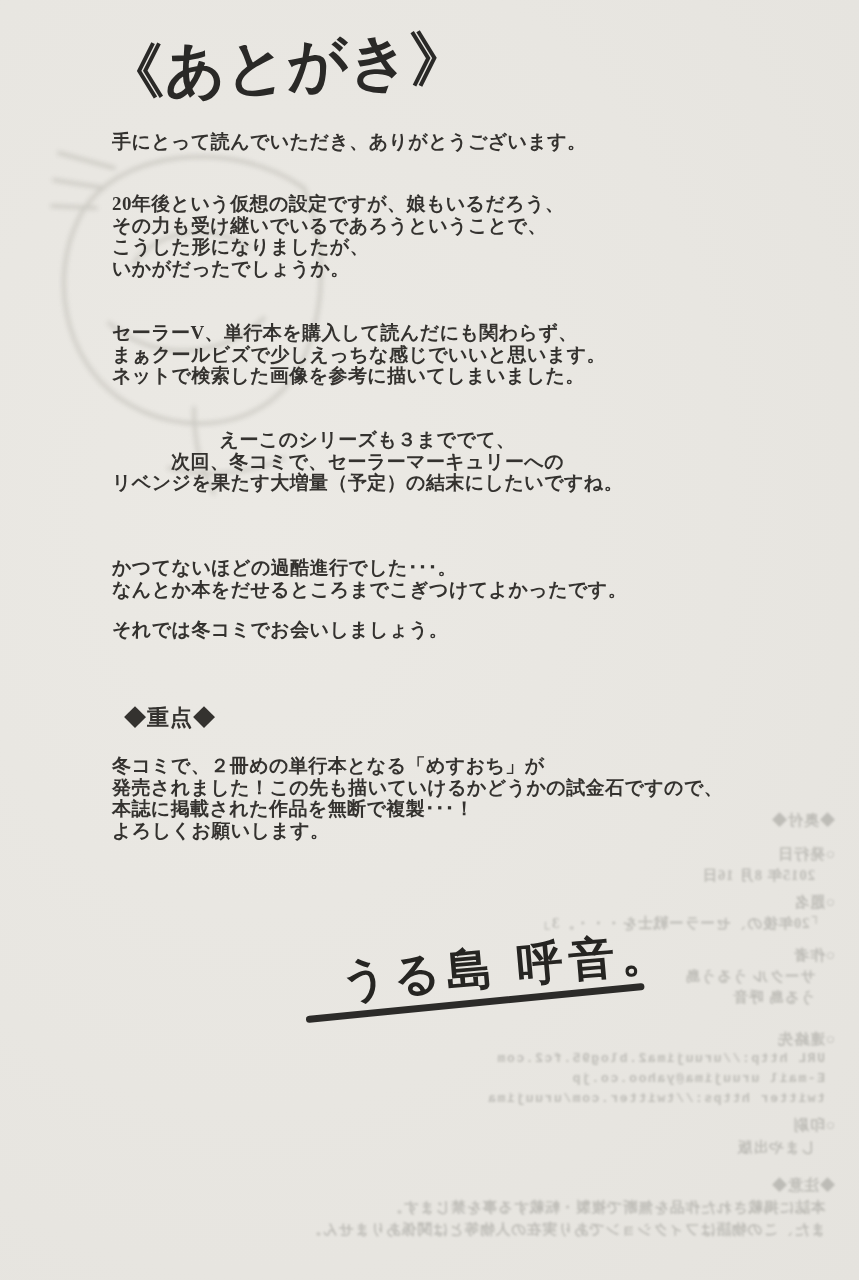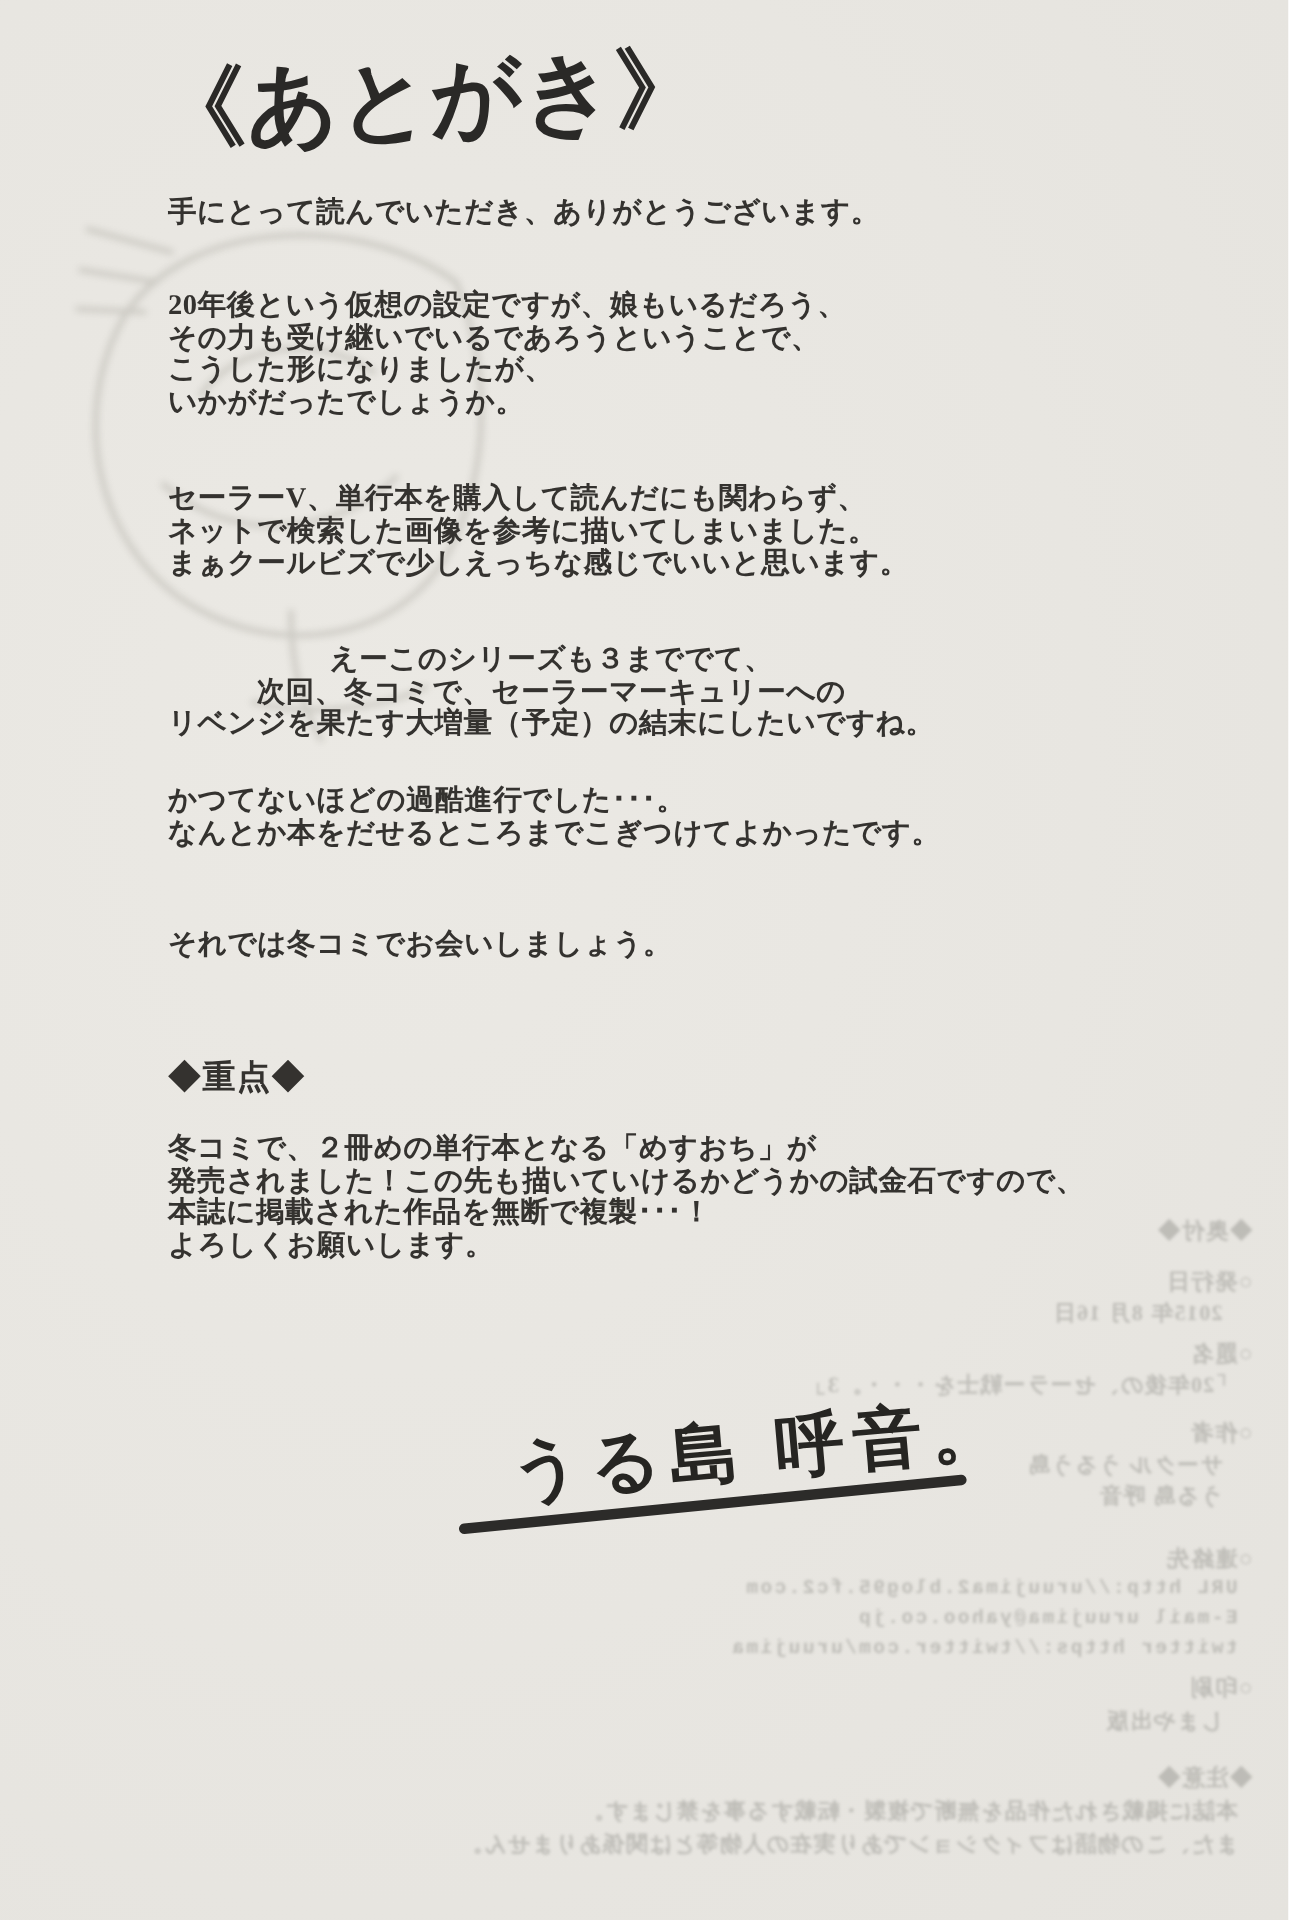--- a/index.html
+++ b/index.html
@@ -15,23 +15,23 @@
   .para { position:absolute; left:112px; }
   .tline {
     font-size:19px; line-height:21.6px;
     font-weight:700; letter-spacing:0.4px;
     white-space:nowrap; color:#34322f;
   }
   .p1 { top:131px; }
   .p2 { top:193px; }
   .p3 { top:322px; }
   .p4 { top:429px;text-align:center; }
-  .p5 { top:523px; }
+  .p5 { top:557px; }
   .p6 { top:619px; }
-  .emph-head { position:absolute; left:112px; top:703px; font-size:22px; font-weight:700; letter-spacing:1px; }
+  .emph-head { position:absolute; left:124px; top:703px; font-size:22px; font-weight:700; letter-spacing:1px; }
   .p7 { top:755px; }
   
   .title {
     position:absolute; left:104px; top:26px;
     font-family:"Liberation Sans", sans-serif;
     font-size:60px; font-weight:800; letter-spacing:0px;
     color:#2a2927;
     transform:rotate(-2.5deg);
     white-space:nowrap;
   }
@@ -127,22 +127,22 @@
 
   <div class="para p2">
     <div class="tline">20年後という仮想の設定ですが、娘もいるだろう、</div>
     <div class="tline">その力も受け継いでいるであろうということで、</div>
     <div class="tline">こうした形になりましたが、</div>
     <div class="tline">いかがだったでしょうか。</div>
   </div>
 
   <div class="para p3">
     <div class="tline">セーラーV、単行本を購入して読んだにも関わらず、</div>
+    <div class="tline">まぁクールビズで少しえっちな感じでいいと思います。</div>
     <div class="tline">ネットで検索した画像を参考に描いてしまいました。</div>
-    <div class="tline">まぁクールビズで少しえっちな感じでいいと思います。</div>
   </div>
 
   <div class="para p4">
     <div class="tline">えーこのシリーズも３まででて、</div>
     <div class="tline">次回、冬コミで、セーラーマーキュリーへの</div>
     <div class="tline">リベンジを果たす大増量（予定）の結末にしたいですね。</div>
   </div>
 
   <div class="para p5">
     <div class="tline">かつてないほどの過酷進行でした･･･。</div>

